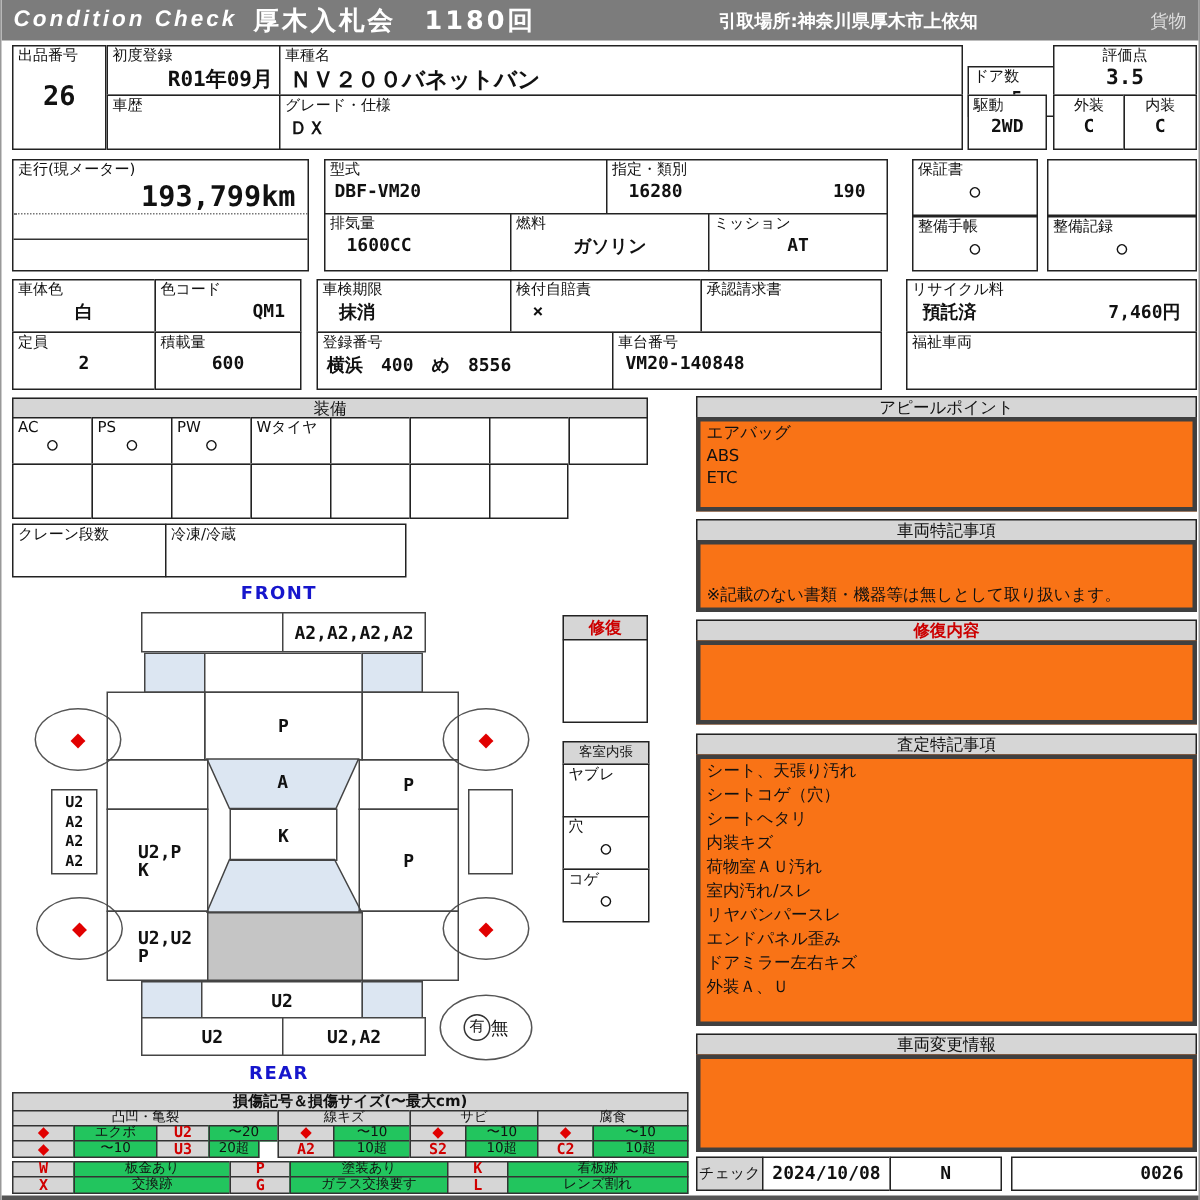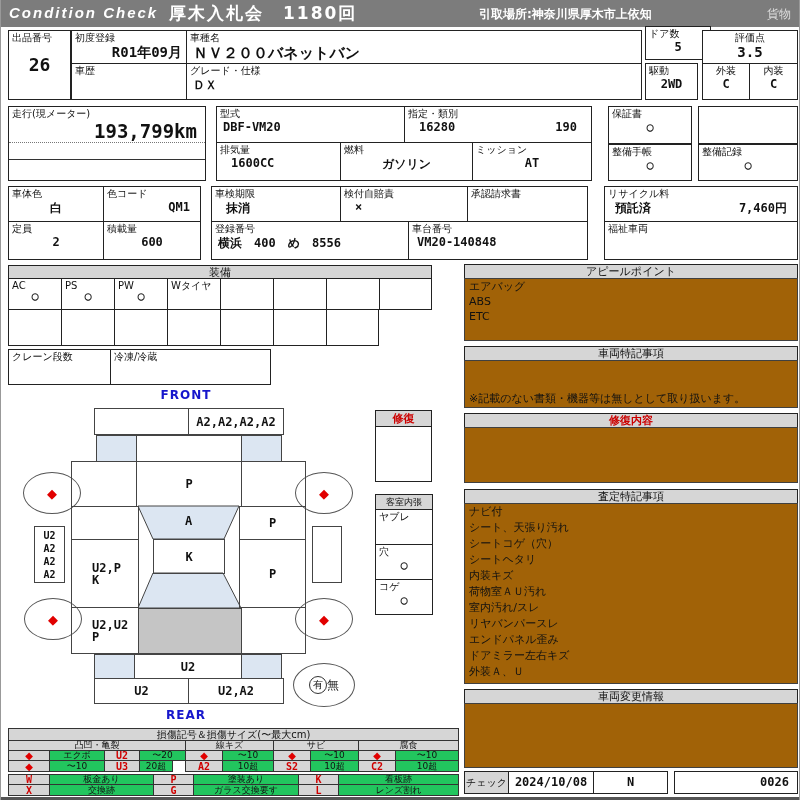--- a/index.html
+++ b/index.html
@@ -32,21 +32,21 @@
   .shade{background:#dce6f2;}
   .grayfill{background:#c5c5c5;}
   .wheel{position:absolute;box-sizing:border-box;border:1px solid #555;border-radius:50%;background:#fff;
          display:flex;align-items:center;justify-content:center;color:#e10000;font-size:13px;}
   .bluelbl{position:absolute;color:#1616cc;font-weight:bold;font-size:12px;letter-spacing:1px;text-align:center;}
   .stack{flex-direction:column;line-height:13px;font-size:10px;}
   .twoline{flex-direction:column;align-items:flex-start;line-height:12px;}
   .circled{display:inline-block;width:16px;height:16px;line-height:15px;border:1px solid #333;border-radius:50%;
            font-size:10px;text-align:center;font-weight:normal;}
   
-  .bodybox{position:absolute;box-sizing:border-box;border:1px solid #404040;background:#a16207;font-size:11px;line-height:15px;}
+  .bodybox{position:absolute;box-sizing:border-box;border:3px solid #404040;background:#f97316;font-size:11px;line-height:15px;}
   .bodybox .item{padding:0 4px;white-space:nowrap;}
   
   .lc{position:absolute;box-sizing:border-box;border:1px solid #333;font-size:9px;line-height:9px;
       display:flex;align-items:center;justify-content:center;background:#22c55e;white-space:nowrap;}
   .lg{background:#d6d6d6;}
   .lred{color:#d00000;font-weight:bold;font-family:"DejaVu Sans Mono",monospace;font-size:10px;}
   .ldia{color:#e10000;font-size:10px;}
   #botline{position:absolute;left:0;top:797px;width:800px;height:3px;background:#555;}
   svg.overlay{position:absolute;left:0;top:0;pointer-events:none;}
 </style>
@@ -74,21 +74,21 @@
     <span class="lbl">車歴</span>
   </div>
   <div class="cell" style="left:185px;top:30px;width:456px;height:34px;">
     <span class="lbl">車種名</span>
     <div class="val" style="font-size:15px;padding-left:6px;">ＮＶ２００バネットバン</div>
   </div>
   <div class="cell" style="left:185px;top:63px;width:456px;height:37px;">
     <span class="lbl">グレード・仕様</span>
     <div class="val sm12" style="padding-left:6px;">ＤＸ</div>
   </div>
-  <div class="cell" style="left:644px;top:26px;width:66px;height:34px;">
+  <div class="cell" style="left:644px;top:44px;width:66px;height:34px;">
     <span class="lbl">ドア数</span>
     <div class="val sm12 vc">5</div>
   </div>
   <div class="cell" style="left:644px;top:63px;width:53px;height:37px;">
     <span class="lbl">駆動</span>
     <div class="val sm12 vc">2WD</div>
   </div>
   <div class="cell" style="left:701px;top:30px;width:96px;height:34px;">
     <span class="lbl vc" style="text-align:center;">評価点</span>
     <div class="val med vc">3.5</div>
@@ -321,21 +321,20 @@
   <div class="sechdr" style="left:463px;top:346px;width:334px;height:15px;">車両特記事項</div>
   <div class="bodybox" style="left:463px;top:360px;width:334px;height:48px;">
     <div class="item" style="position:absolute;bottom:1px;left:0;">※記載のない書類・機器等は無しとして取り扱います。</div>
   </div>
 
   <div class="sechdr redtxt" style="left:463px;top:413px;width:334px;height:15px;">修復内容</div>
   <div class="bodybox" style="left:463px;top:427px;width:334px;height:56px;"></div>
 
   <div class="sechdr" style="left:463px;top:489px;width:334px;height:15px;">査定特記事項</div>
   <div class="bodybox" style="left:463px;top:503px;width:334px;height:181px;line-height:16px;">
-    <div class="item">ナビ付</div>
     <div class="item">シート、天張り汚れ</div>
     <div class="item">シートコゲ（穴）</div>
     <div class="item">シートヘタリ</div>
     <div class="item">内装キズ</div>
     <div class="item">荷物室ＡＵ汚れ</div>
     <div class="item">室内汚れ/スレ</div>
     <div class="item">リヤバンパースレ</div>
     <div class="item">エンドパネル歪み</div>
     <div class="item">ドアミラー左右キズ</div>
     <div class="item">外装Ａ、Ｕ</div>
@@ -348,21 +347,21 @@
   <div class="cell" style="left:507px;top:771px;width:86px;height:23px;">
     <div class="val sm12 vc" style="line-height:21px;">2024/10/08</div>
   </div>
   <div class="cell" style="left:592px;top:771px;width:75px;height:23px;">
     <div class="val sm12 vc" style="line-height:21px;">N</div>
   </div>
   <div class="cell" style="left:673px;top:771px;width:124px;height:23px;">
     <div class="val sm12" style="line-height:21px;text-align:right;padding-right:8px;">0026</div>
   </div>
 
-  <div class="lc lg" style="left:7px;top:728px;width:451px;height:13px;font-size:10px;">損傷記号＆損傷サイズ(〜最大cm)</div>
+  <div class="lc lg" style="left:7px;top:728px;width:451px;height:13px;font-size:10px;font-weight:bold;">損傷記号＆損傷サイズ(〜最大cm)</div>
   <div class="lc lg" style="left:7px;top:740px;width:178px;height:11px;">凸凹・亀裂</div>
   <div class="lc lg" style="left:184px;top:740px;width:89px;height:11px;">線キズ</div>
   <div class="lc lg" style="left:272px;top:740px;width:86px;height:11px;">サビ</div>
   <div class="lc lg" style="left:357px;top:740px;width:101px;height:11px;">腐食</div>
 
   <div class="lc lg ldia" style="left:7px;top:750px;width:42px;height:11px;">◆</div>
   <div class="lc" style="left:48px;top:750px;width:56px;height:11px;">エクボ</div>
   <div class="lc lg lred" style="left:103px;top:750px;width:36px;height:11px;">U2</div>
   <div class="lc" style="left:138px;top:750px;width:47px;height:11px;">〜20</div>
   <div class="lc lg ldia" style="left:184px;top:750px;width:38px;height:11px;">◆</div>

